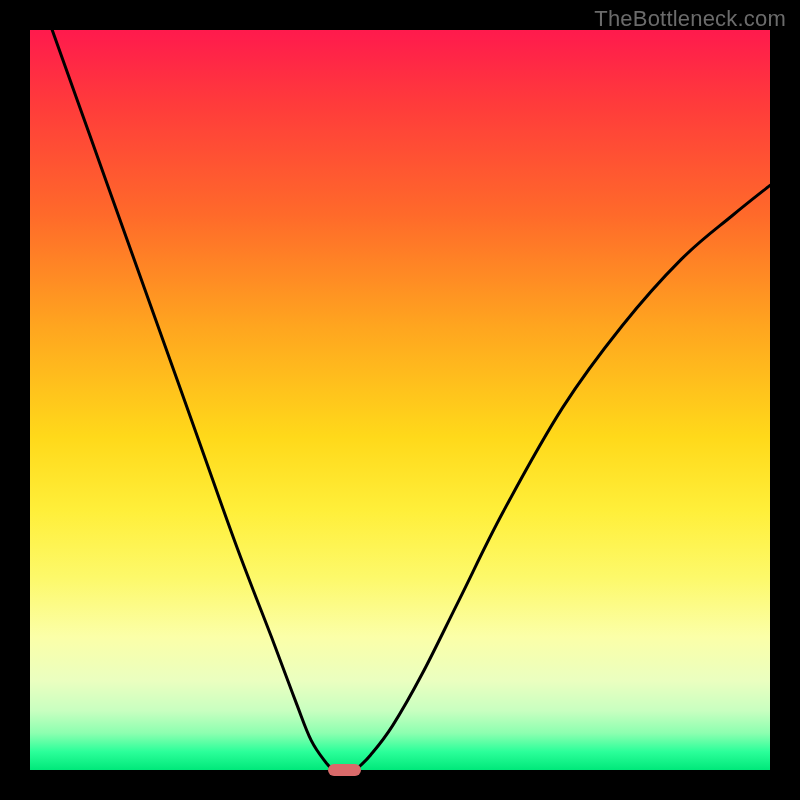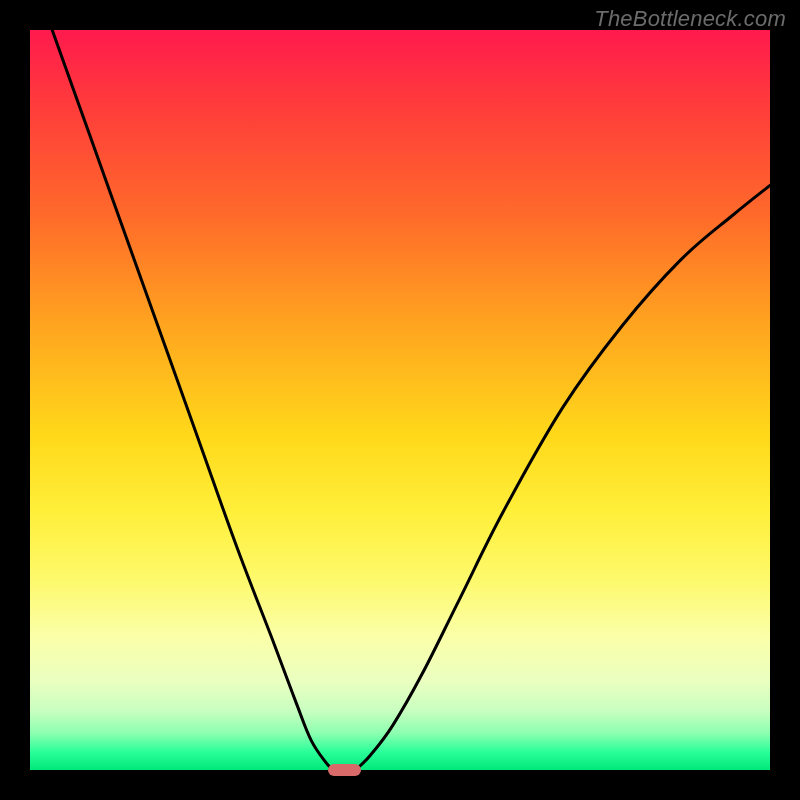--- a/index.html
+++ b/index.html
@@ -43,21 +43,20 @@
   }
   .watermark {
     position: absolute;
     top: 6px;
     right: 14px;
     color: #6b6b6b;
     font-size: 22px;
     font-weight: 500;
     letter-spacing: 0.2px;
     user-select: none;
-    font-style: italic;
   }
   svg.curves {
     position: absolute;
     left: 0;
     top: 0;
     width: 740px;
     height: 740px;
   }
   .marker {
     position: absolute;

